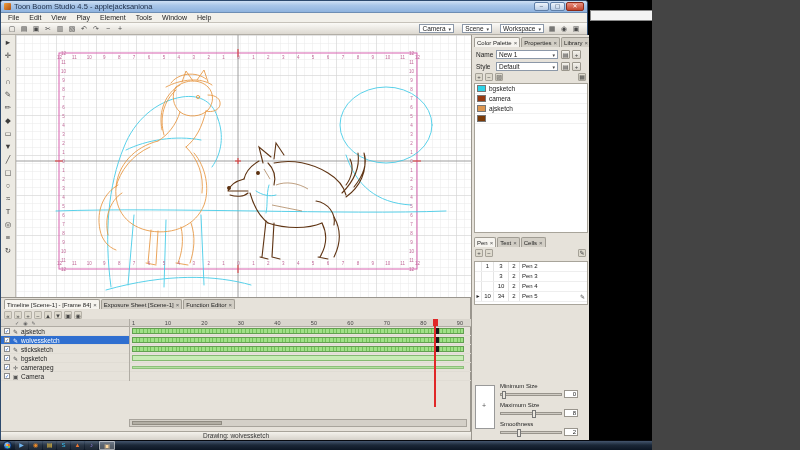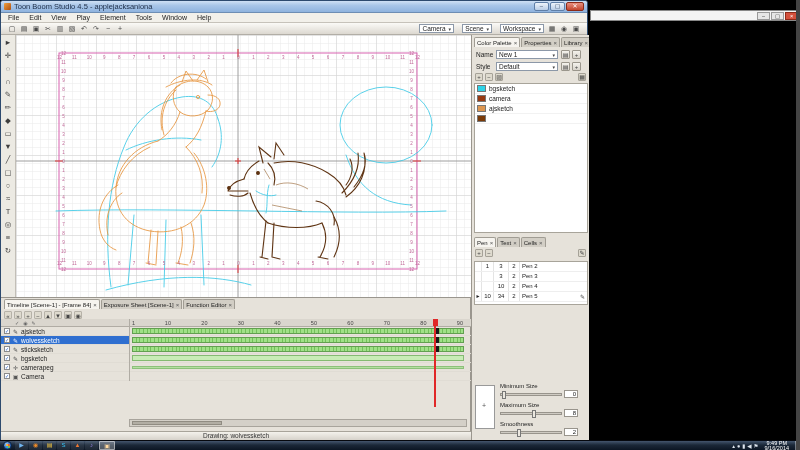--- a/index.html
+++ b/index.html
@@ -1,17 +1,17 @@
 <!DOCTYPE html>
 <html><head>
 <meta charset="utf-8">
 <style>
 *{margin:0;padding:0;box-sizing:border-box}
 body{background:#444}
-#screen{position:relative;width:796px;height:450px;background:#000;font-family:"Liberation Sans","DejaVu Sans",sans-serif;overflow:hidden}
+#screen{position:relative;width:652px;height:450px;background:#000;font-family:"Liberation Sans","DejaVu Sans",sans-serif;overflow:hidden}
 
 
 #app-window{position:absolute;left:0;top:0;width:588px;height:440px;background:#e6e2da;border:1px solid #2d4a6e;border-radius:3px 3px 0 0}
 #title-bar{position:absolute;left:0;top:0;right:0;height:12px;background:linear-gradient(180deg,#cfe0f4,#a9c6e8 40%,#8fb3de);border-bottom:1px solid #6e8eb4;border-radius:2px 2px 0 0;display:flex;align-items:center}
 #app-icon{width:7px;height:7px;margin:0 3px;background:linear-gradient(135deg,#f0a040,#b05010);border-radius:1px;flex:none}
 #title-text{font-size:7.5px;color:#1c2c46;white-space:nowrap}
 #win-buttons{position:absolute;right:3px;top:1px;display:flex;gap:1px}
 .win-btn{width:15px;height:9px;border:1px solid #5f7fa8;border-radius:2px;background:linear-gradient(180deg,#eef4fb,#b9cde6);font-size:6px;line-height:7px;text-align:center;color:#2c3e58}
 .win-btn.close{background:linear-gradient(180deg,#e89080,#c2452e);color:#fff;border-color:#8c2a18;width:18px}
 #menu-bar{position:absolute;left:0;top:12px;right:0;height:10px;background:#f2f0ea;border-bottom:1px solid #c6c2ba;display:flex;align-items:center;padding-left:2px}

